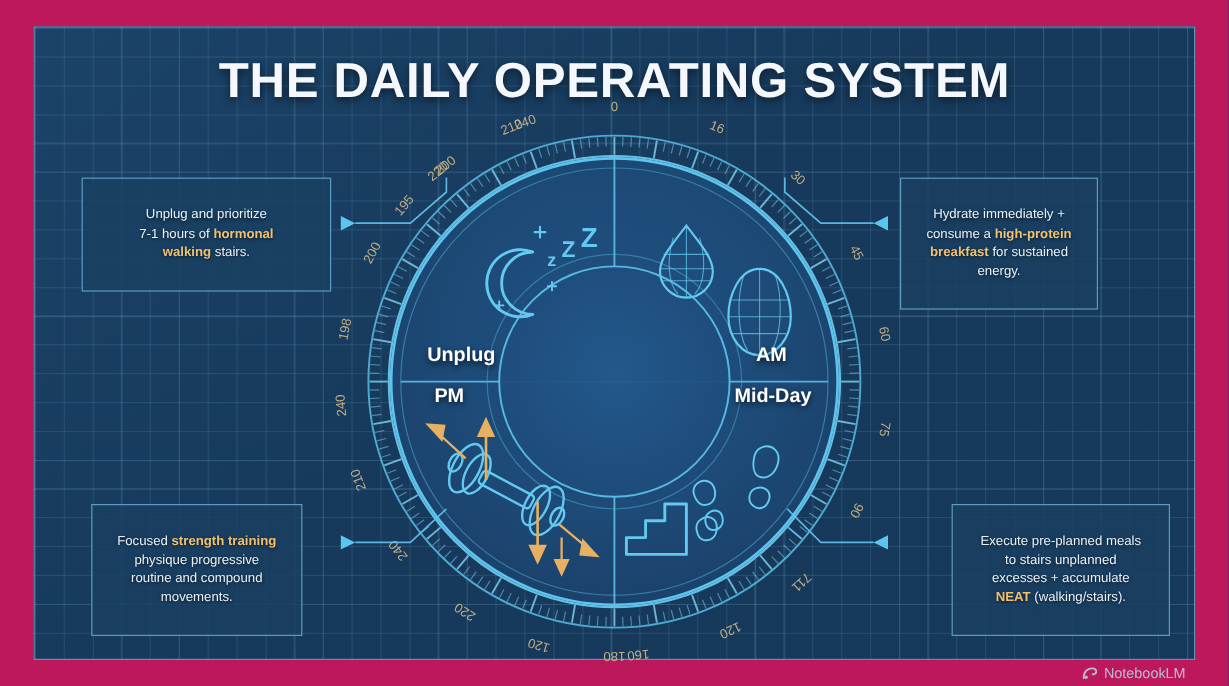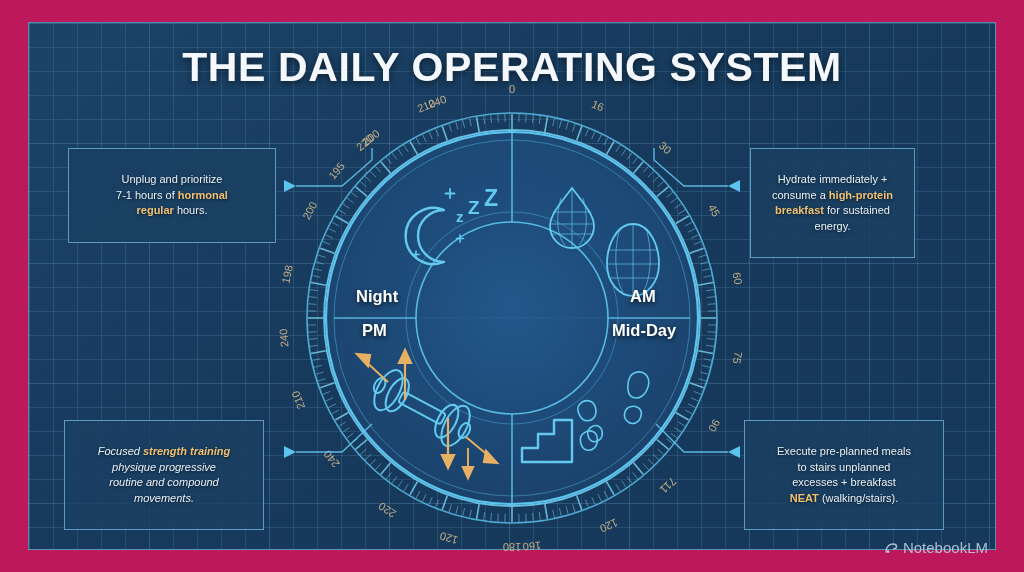--- a/index.html
+++ b/index.html
@@ -70,22 +70,22 @@
     line-height: 1.42;
     text-align: center;
     padding: 23px 12px;
     z-index: 5;
     text-shadow: 0 1px 3px rgba(0,0,0,0.6);
   }
   .callout b { color: #f0c073; font-weight: 700; }
 
   #box-tl { left: 68px;  top: 148px; width: 208px; }
   #box-tr { left: 750px; top: 148px; width: 165px; }
-  #box-bl { left: 64px;  top: 420px; width: 200px; font-style: italic; }
-  #box-br { left: 744px; top: 420px; width: 200px; }
+  #box-bl { left: 76px;  top: 420px; width: 176px; }
+  #box-br { left: 793px; top: 420px; width: 182px; }
 
   
   .quad-label {
     position: absolute;
     color: #ffffff;
     font-size: 16.5px;
     font-weight: 700;
     text-shadow: 0 2px 5px rgba(0,0,0,0.7);
     z-index: 4;
     white-space: nowrap;
@@ -104,24 +104,24 @@
     font-size: 14.3px;
     line-height: 1.36;
     z-index: 4;
     text-shadow: 0 1px 3px rgba(0,0,0,0.55);
   }
   #center-text b { color: #f0c073; font-weight: 700; }
 
   
   #watermark {
     position: absolute;
-    right: 36px; bottom: 16px;
-    display: flex; align-items: center; gap: 5px;
+    right: 36px; bottom: 4px;
+    display: flex; gap: 5px;
     color: #b9cede;
-    font-size: 15px;
+    font-size: 12px;
     z-index: 7;
     opacity: 0.9;
   }
 
   svg { display: block; }
   #dial { position: absolute; left: 0; top: 0; z-index: 3; }
   #arrows { position: absolute; left: 0; top: 0; z-index: 5; pointer-events: none; }
 </style>
 </head>
 <body>
@@ -467,44 +467,44 @@
       <g>
         <line x1="468" y1="448" x2="468" y2="470" fill="none" stroke-width="1.9"></line>
         <path d="M 468 478 l 5 -11 l -10 0 Z"></path>
       </g>
     </g>
   </svg>
 
   <div class="callout" id="box-tl">
     <span>Unplug and prioritize</span><br>
     <span>7-1 hours of </span><b>hormonal</b><br>
-    <b>regular</b><span> hours.</span>
+    <b>walking</b><span> stairs.</span>
   </div>
 
   <div class="callout" id="box-tr">
     <span>Hydrate immediately +</span><br>
     <span>consume a </span><b>high-protein</b><br>
     <b>breakfast</b><span> for sustained energy.</span>
   </div>
 
   <div class="callout" id="box-bl">
     <span>Focused </span><b>strength training</b><br>
     <span>physique progressive</span><br>
     <span>routine and compound</span><br>
     <span>movements.</span>
   </div>
 
   <div class="callout" id="box-br">
     <span>Execute pre-planned meals</span><br>
     <span>to stairs unplanned</span><br>
-    <span>excesses + breakfast</span><br>
+    <span>excesses + accumulate</span><br>
     <b>NEAT</b><span> (walking/stairs).</span>
   </div>
 
-  <div class="quad-label" id="lbl-night">Night</div>
+  <div class="quad-label" id="lbl-night">Unplug</div>
   <div class="quad-label" id="lbl-pm">PM</div>
   <div class="quad-label" id="lbl-am">AM</div>
   <div class="quad-label" id="lbl-midday">Mid-Day</div>
 
 
   <div id="watermark">
     <svg width="14" height="14" viewBox="0 0 14 14">
       <path d="M2 11 C2 5 6 3 9 3 C11 3 12.5 4 12.5 5.6 C12.5 7.2 11 8 9.6 8" fill="none" stroke="#b9cede" stroke-width="1.5" stroke-linecap="round"></path>
       <circle cx="4" cy="10.4" r="1.5" fill="#b9cede"></circle>
     </svg>

